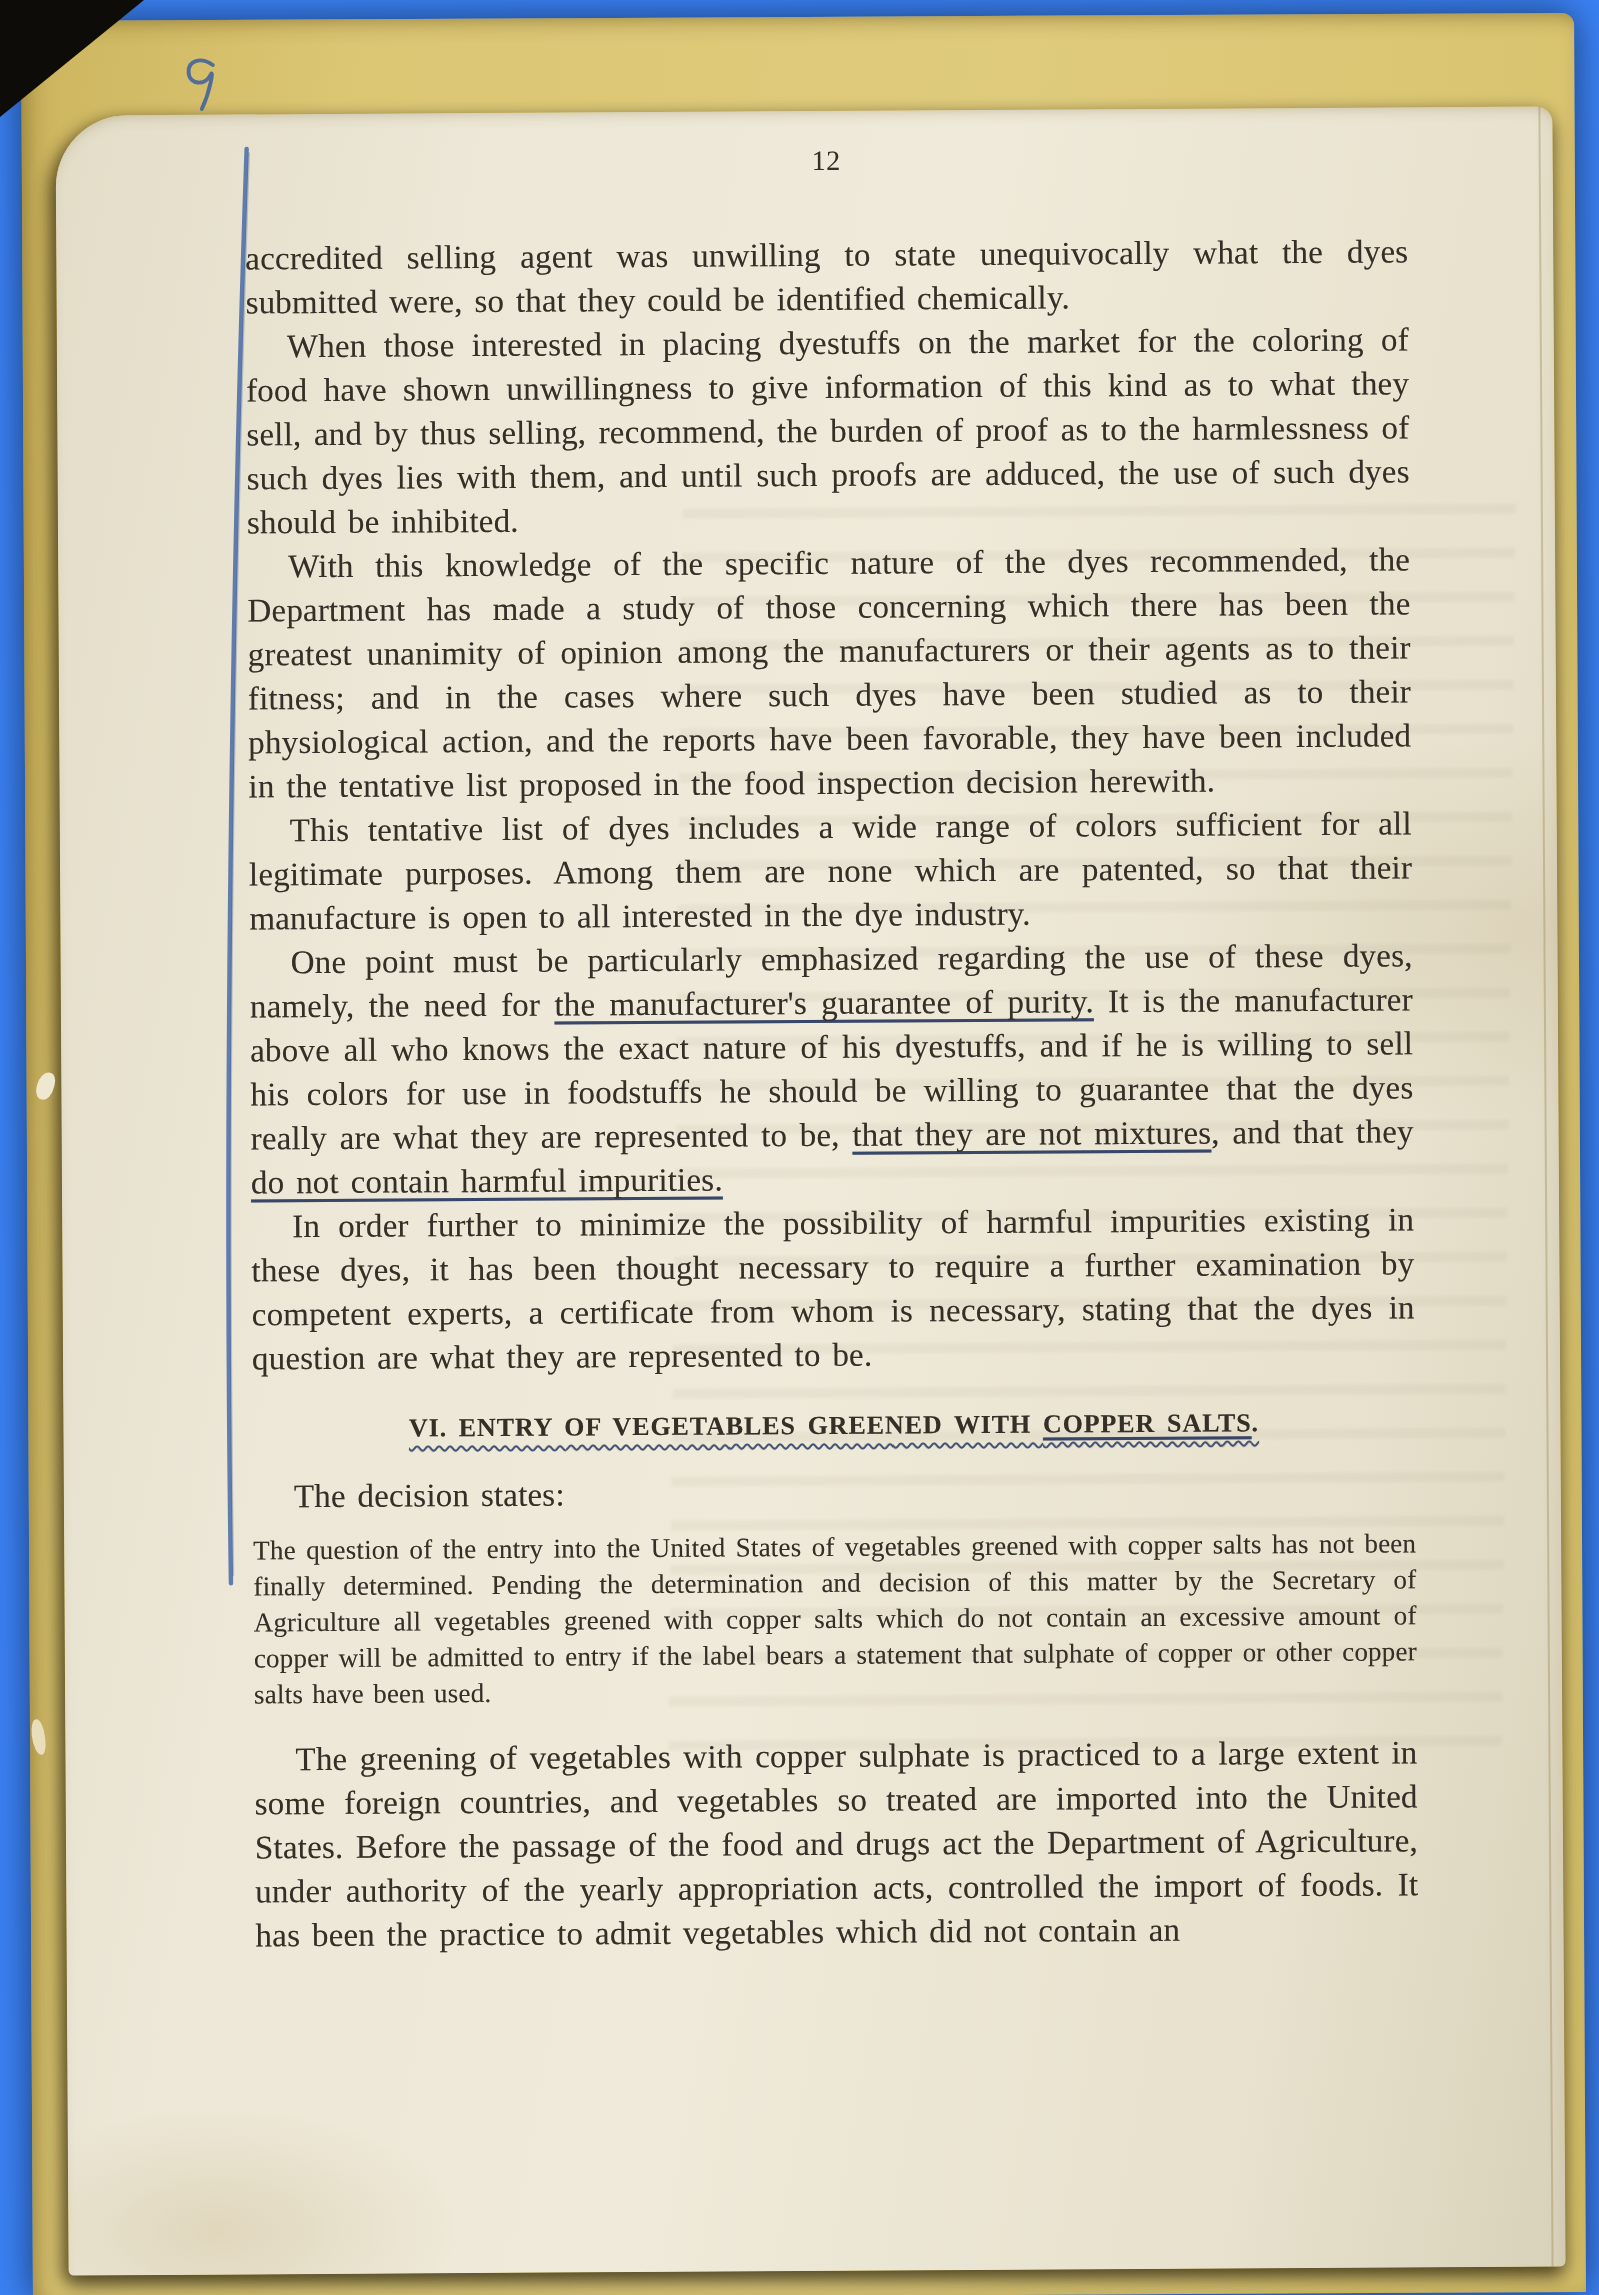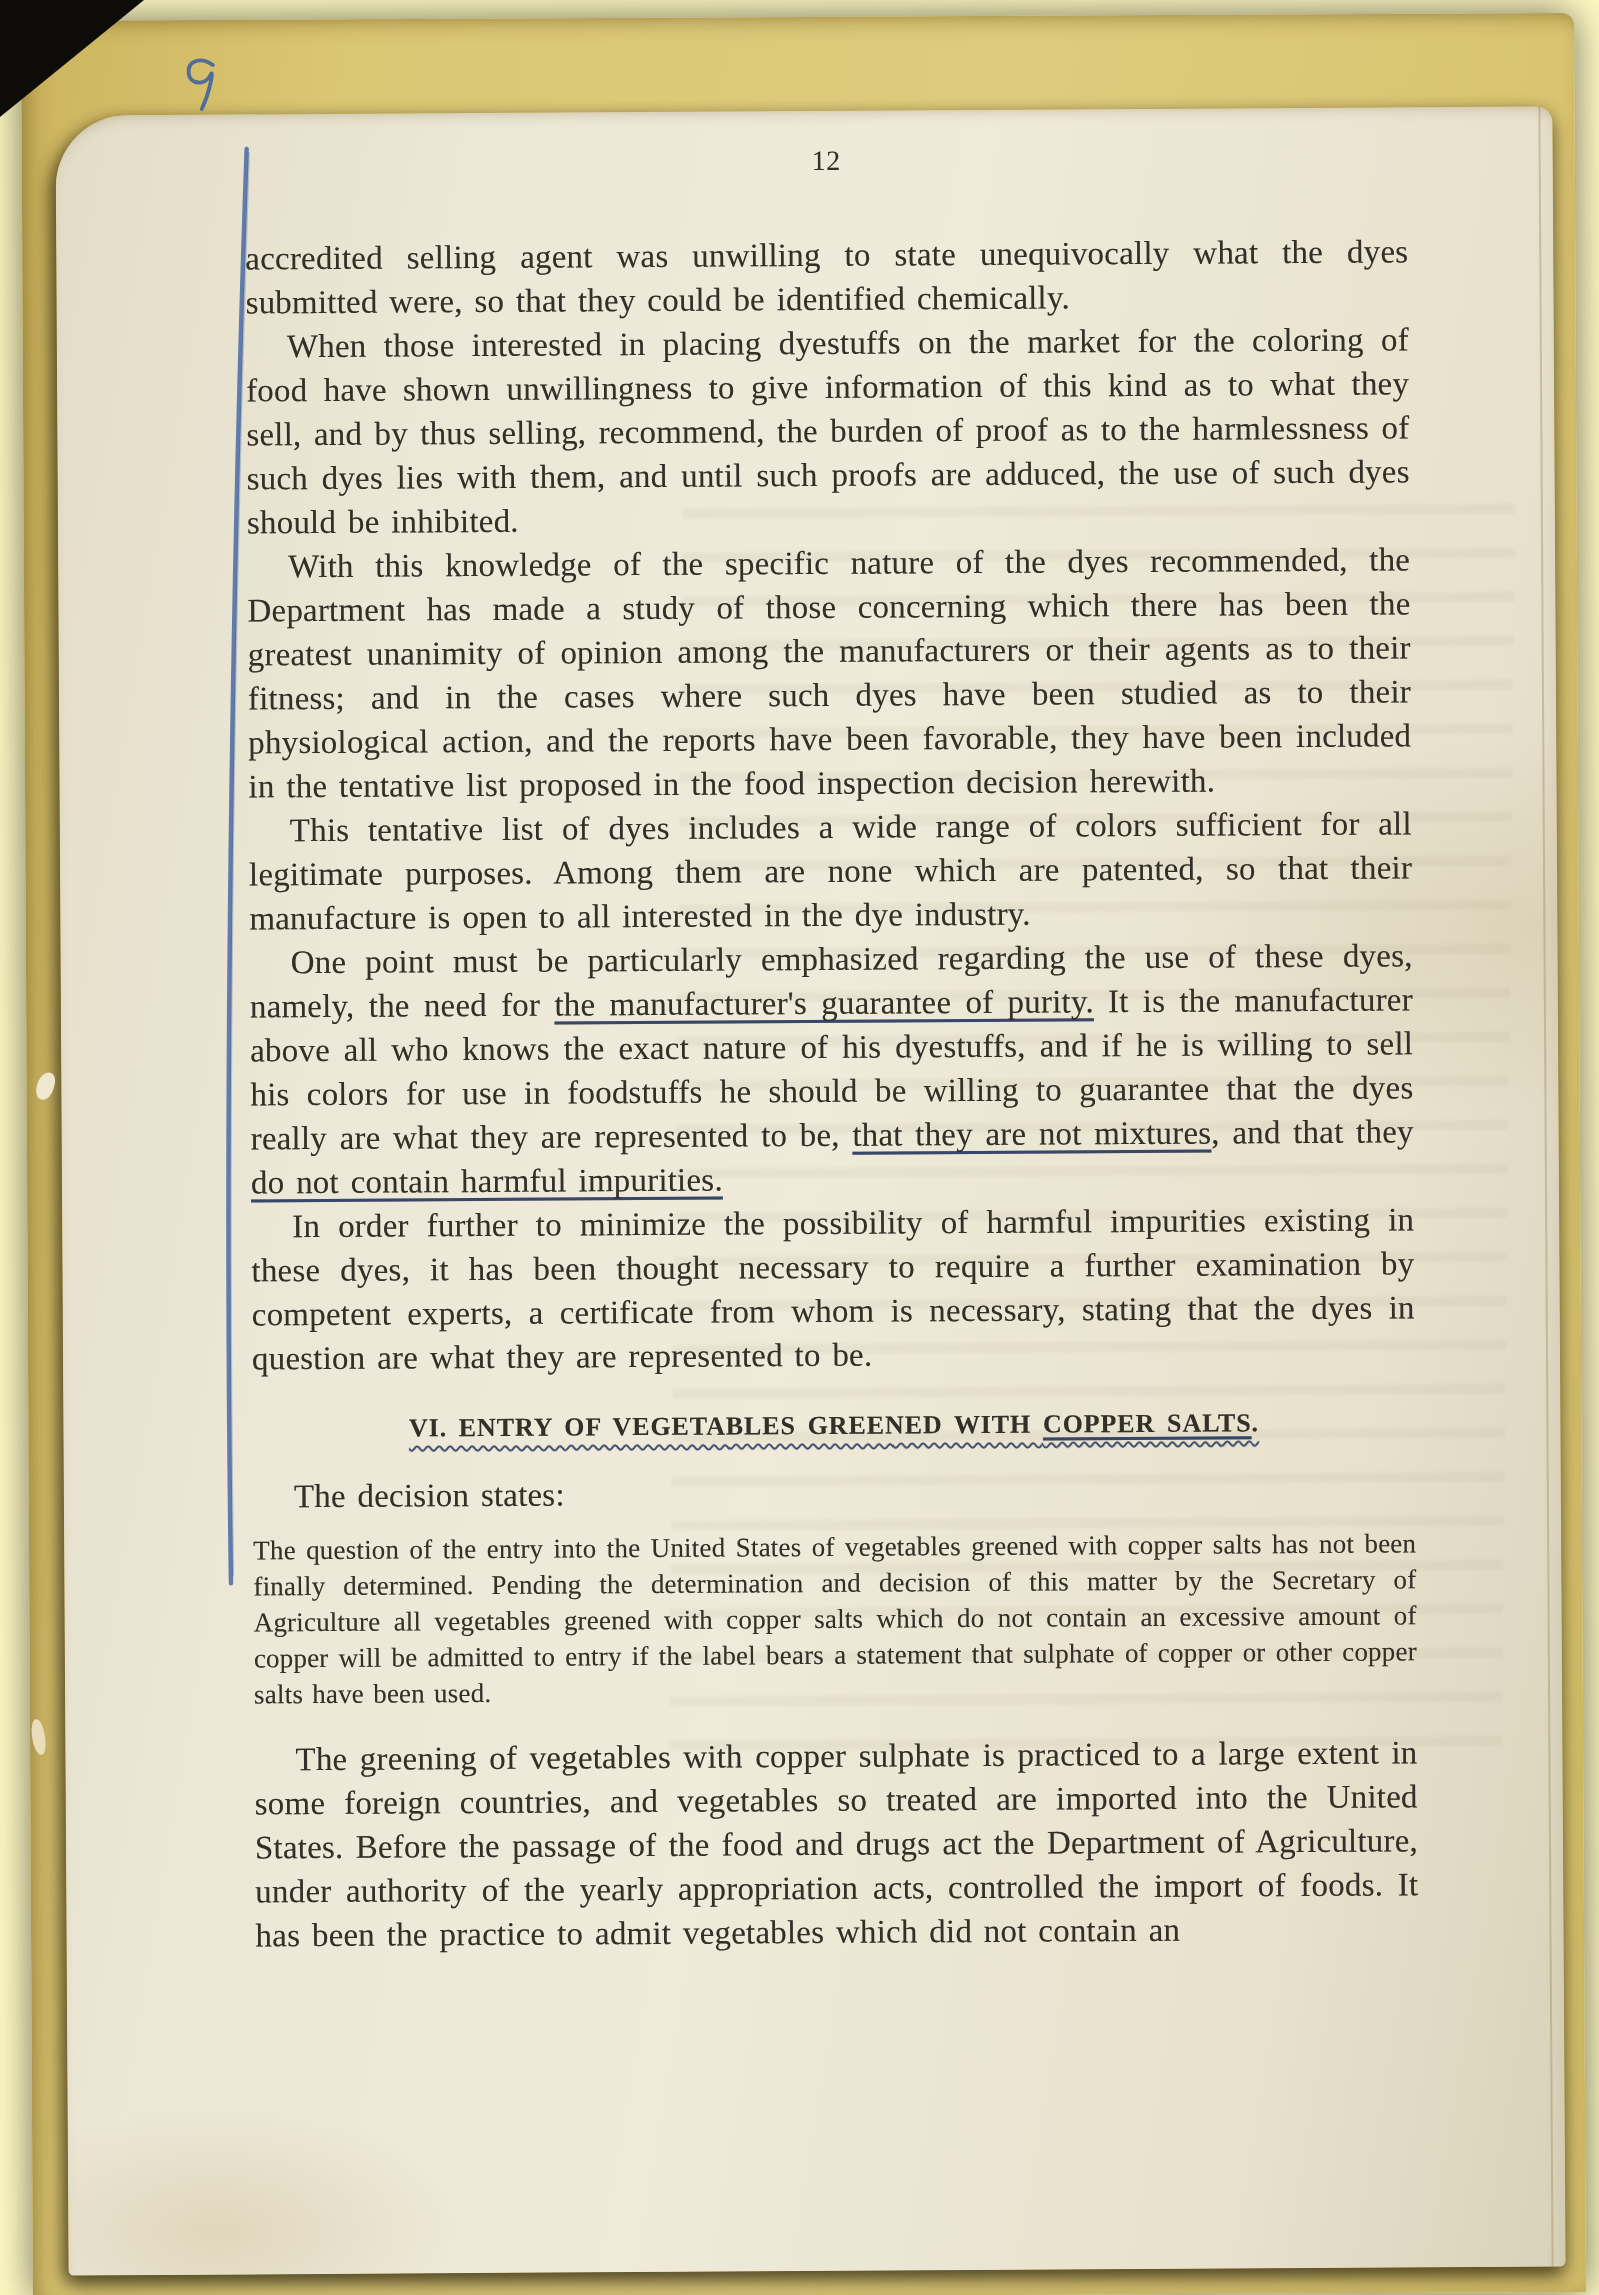--- a/index.html
+++ b/index.html
@@ -5,21 +5,21 @@
   html, body { margin: 0; padding: 0; }
   body {
     width: 1599px; height: 2295px;
     background: #0d0c09;
     font-family: "Liberation Serif", "DejaVu Serif", serif;
   }
   .scan {
     position: relative;
     width: 1599px; height: 2295px;
     overflow: hidden;
-    background: #fef9c3;
+    background: #3b82f6;
     font-family: Liberation Serif, serif;
   }
   
   .under-page {
     position: absolute;
     left: 27px; top: 16.7px;
     width: 1553px; height: 2279px;
     background: linear-gradient(97deg, #cdb55e 0%, #dbc674 18%, #dfcb7c 55%, #d6c06a 100%);
     border-radius: 47px 12.2px 0 0;
     transform: rotate(-0.3deg);

